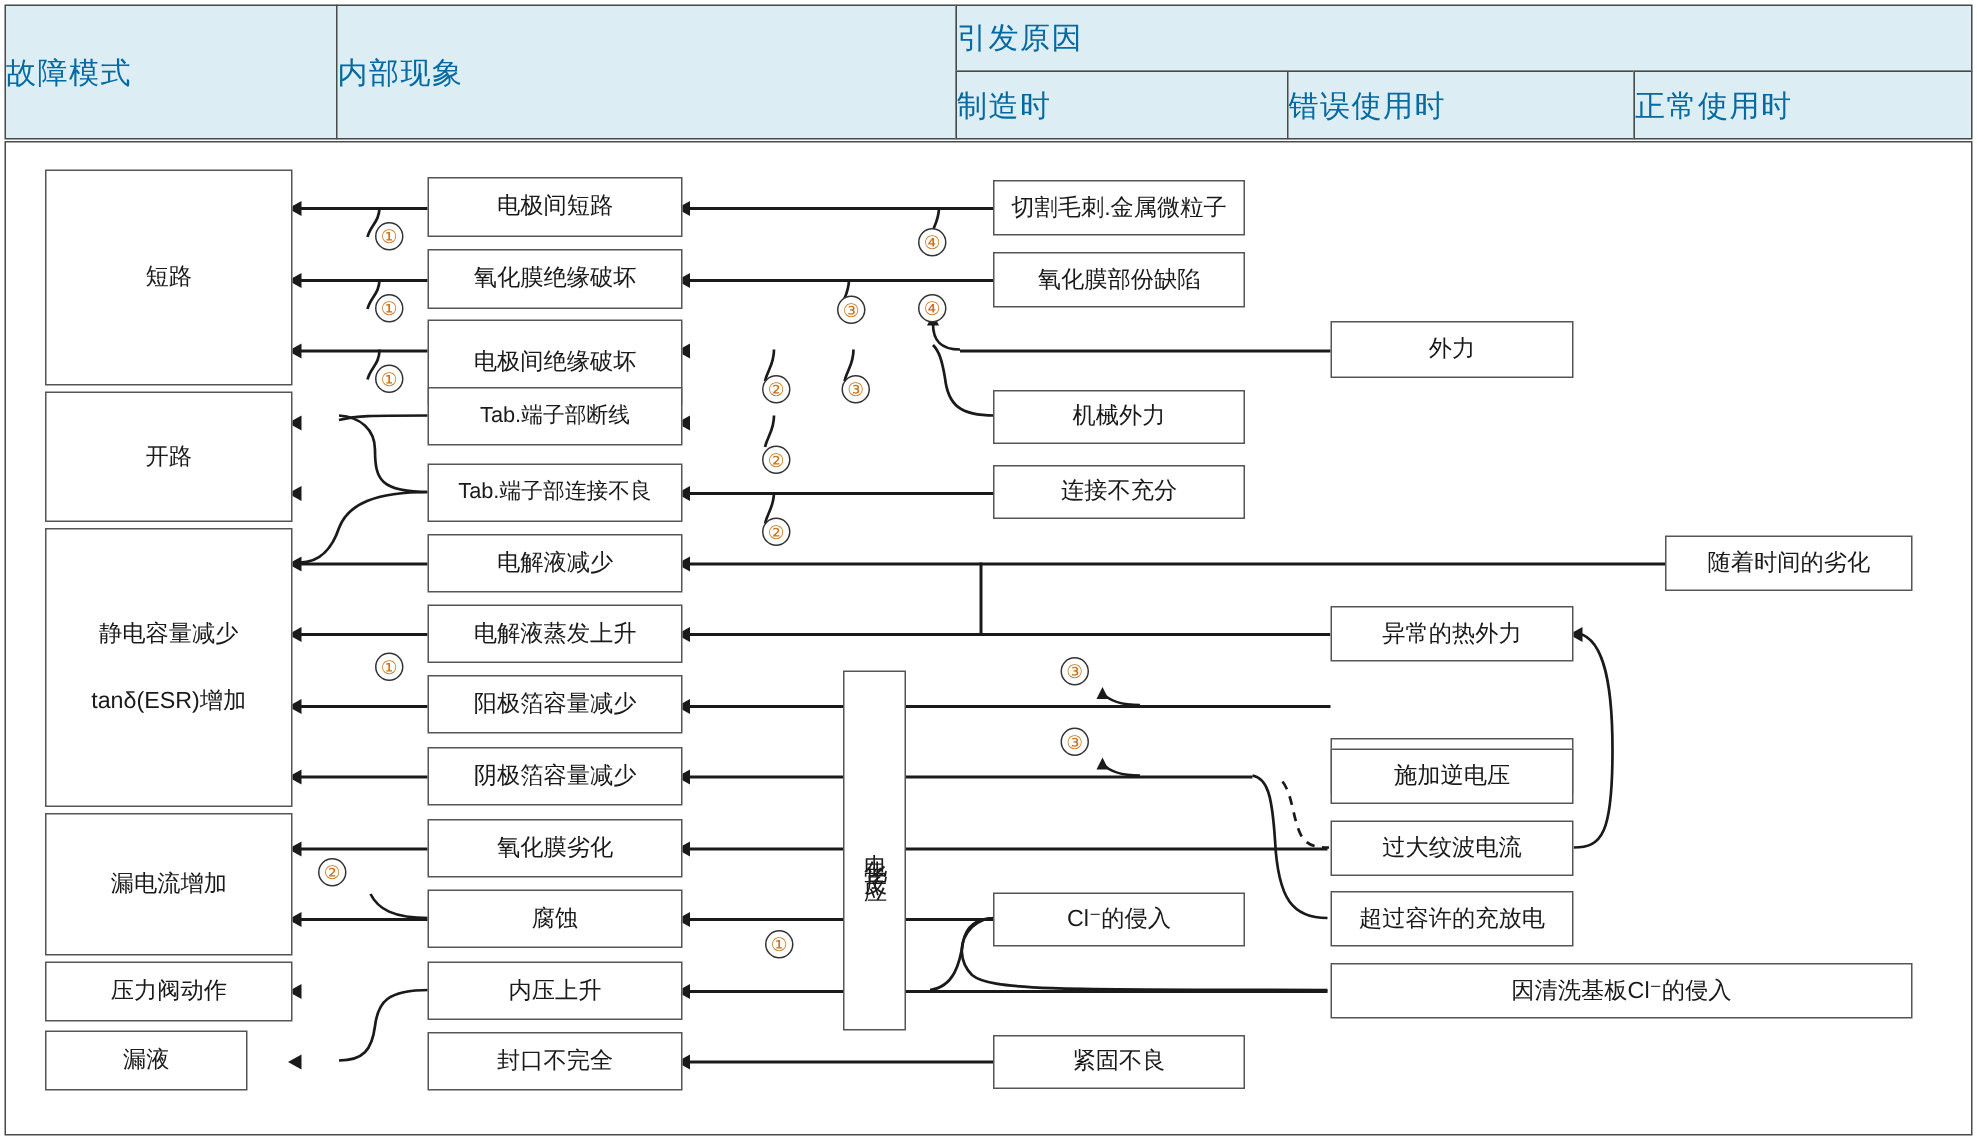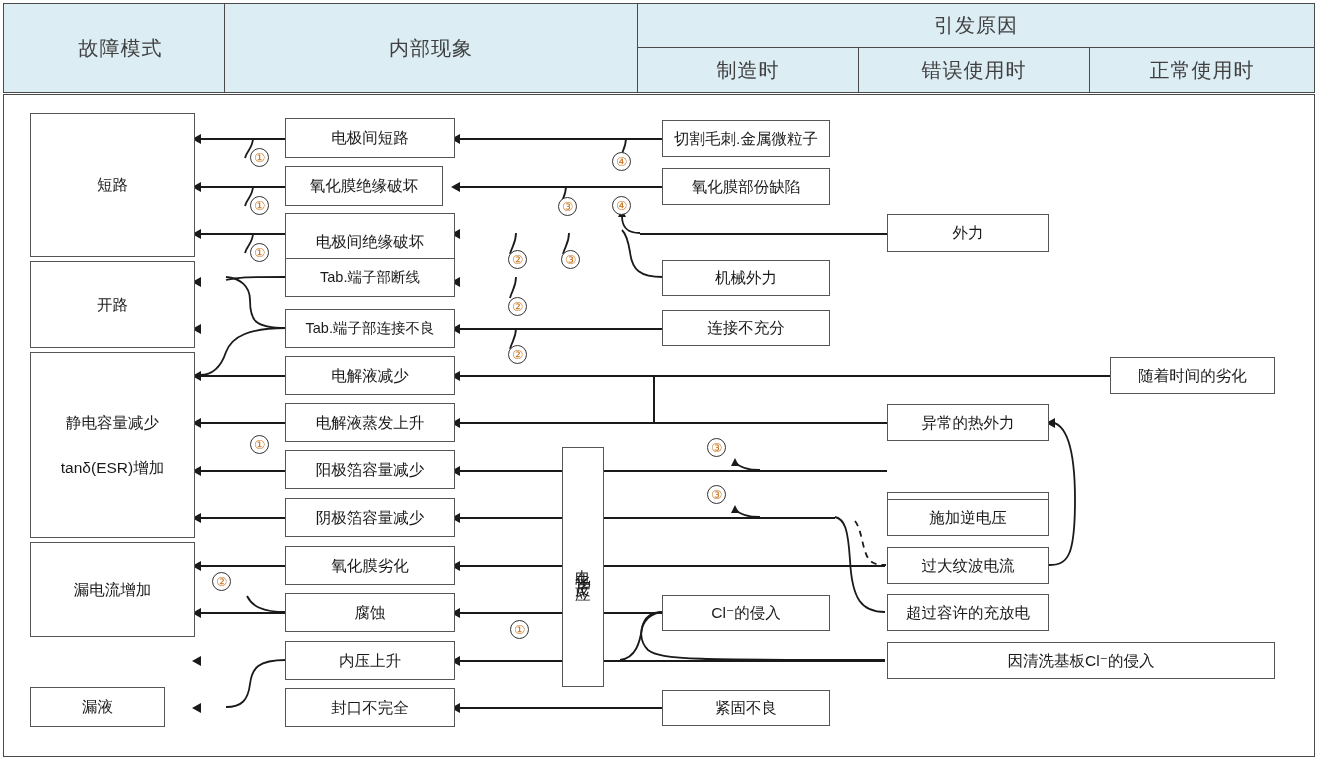--- a/index.html
+++ b/index.html
@@ -4,22 +4,22 @@
 <style>
   * { box-sizing: border-box; }
   html, body { margin:0; padding:0; background:#ffffff; }
   body { font-family:"Liberation Sans","DejaVu Sans",sans-serif; }
 
   #root { position:relative; width:1318px; height:760px; background:#fff; }
 
   
   .hdr-cell{
     position:absolute; background:#dcedf4; border:1.6px solid #4a4a4a;
-    display:flex; align-items:center; justify-content:center;
-    font-size:20px; color:#404040; letter-spacing:1px;
+    display:flex; align-items:center; justify-content:flex-start;
+    font-size:20px; color:#0369a1; letter-spacing:1px;
   }
 
   
   .body-frame{
     position:absolute; left:3px; top:94px; width:1312px; height:663px;
     border:1.6px solid #4a4a4a; background:#fff;
   }
 
   
   .node{
@@ -58,21 +58,21 @@
     border-radius:50%; font-size:12.5px; color:#c8741f; background:#fff;
     display:flex; align-items:center; justify-content:center; z-index:7;
     font-family:"DejaVu Sans",sans-serif;
   }
 </style>
 </head>
 <body>
 
 <div id="root">
 
-  <div class="hdr-cell" style="left:3px;top:3px;width:222px;height:90px;padding-left:13px;">
+  <div class="hdr-cell" style="left:3px;top:3px;width:222px;height:90px;">
     <span>故障模式</span>
   </div>
   <div class="hdr-cell" style="left:224px;top:3px;width:414px;height:90px;">
     <span>内部现象</span>
   </div>
   <div class="hdr-cell" style="left:637px;top:3px;width:678px;height:45px;">
     <span>引发原因</span>
   </div>
   <div class="hdr-cell" style="left:637px;top:47px;width:222px;height:46px;">
     <span>制造时</span>
@@ -217,28 +217,31 @@
   <div class="node" style="left:30px;top:261px;width:165px;height:87px;">
     <span>开路</span>
   </div>
   <div class="node multi" style="left:30px;top:352px;width:165px;height:186px;">
     <span>静电容量减少</span>
     <span>tanδ(ESR)增加</span>
   </div>
   <div class="node" style="left:30px;top:542px;width:165px;height:95px;">
     <span>漏电流增加</span>
   </div>
+  <div class="node" style="left:30px;top:641px;width:165px;height:40px;">
+    <span>压力阀动作</span>
+  </div>
   <div class="node" style="left:30px;top:687px;width:135px;height:40px;">
     <span>漏液</span>
   </div>
 
   <div class="node" style="left:285px;top:118px;width:170px;height:40px;">
     <span>电极间短路</span>
   </div>
-  <div class="node" style="left:285px;top:166px;width:158px;height:40px;">
+  <div class="node" style="left:285px;top:166px;width:170px;height:40px;">
     <span>氧化膜绝缘破坏</span>
   </div>
   <div class="node" style="left:285px;top:213px;width:170px;height:57px;">
     <span>电极间绝缘破坏</span>
   </div>
   <div class="node small" style="left:285px;top:258px;width:170px;height:39px;">
     <span>Tab.端子部断线</span>
   </div>
   <div class="node small" style="left:285px;top:309px;width:170px;height:39px;">
     <span>Tab.端子部连接不良</span>

